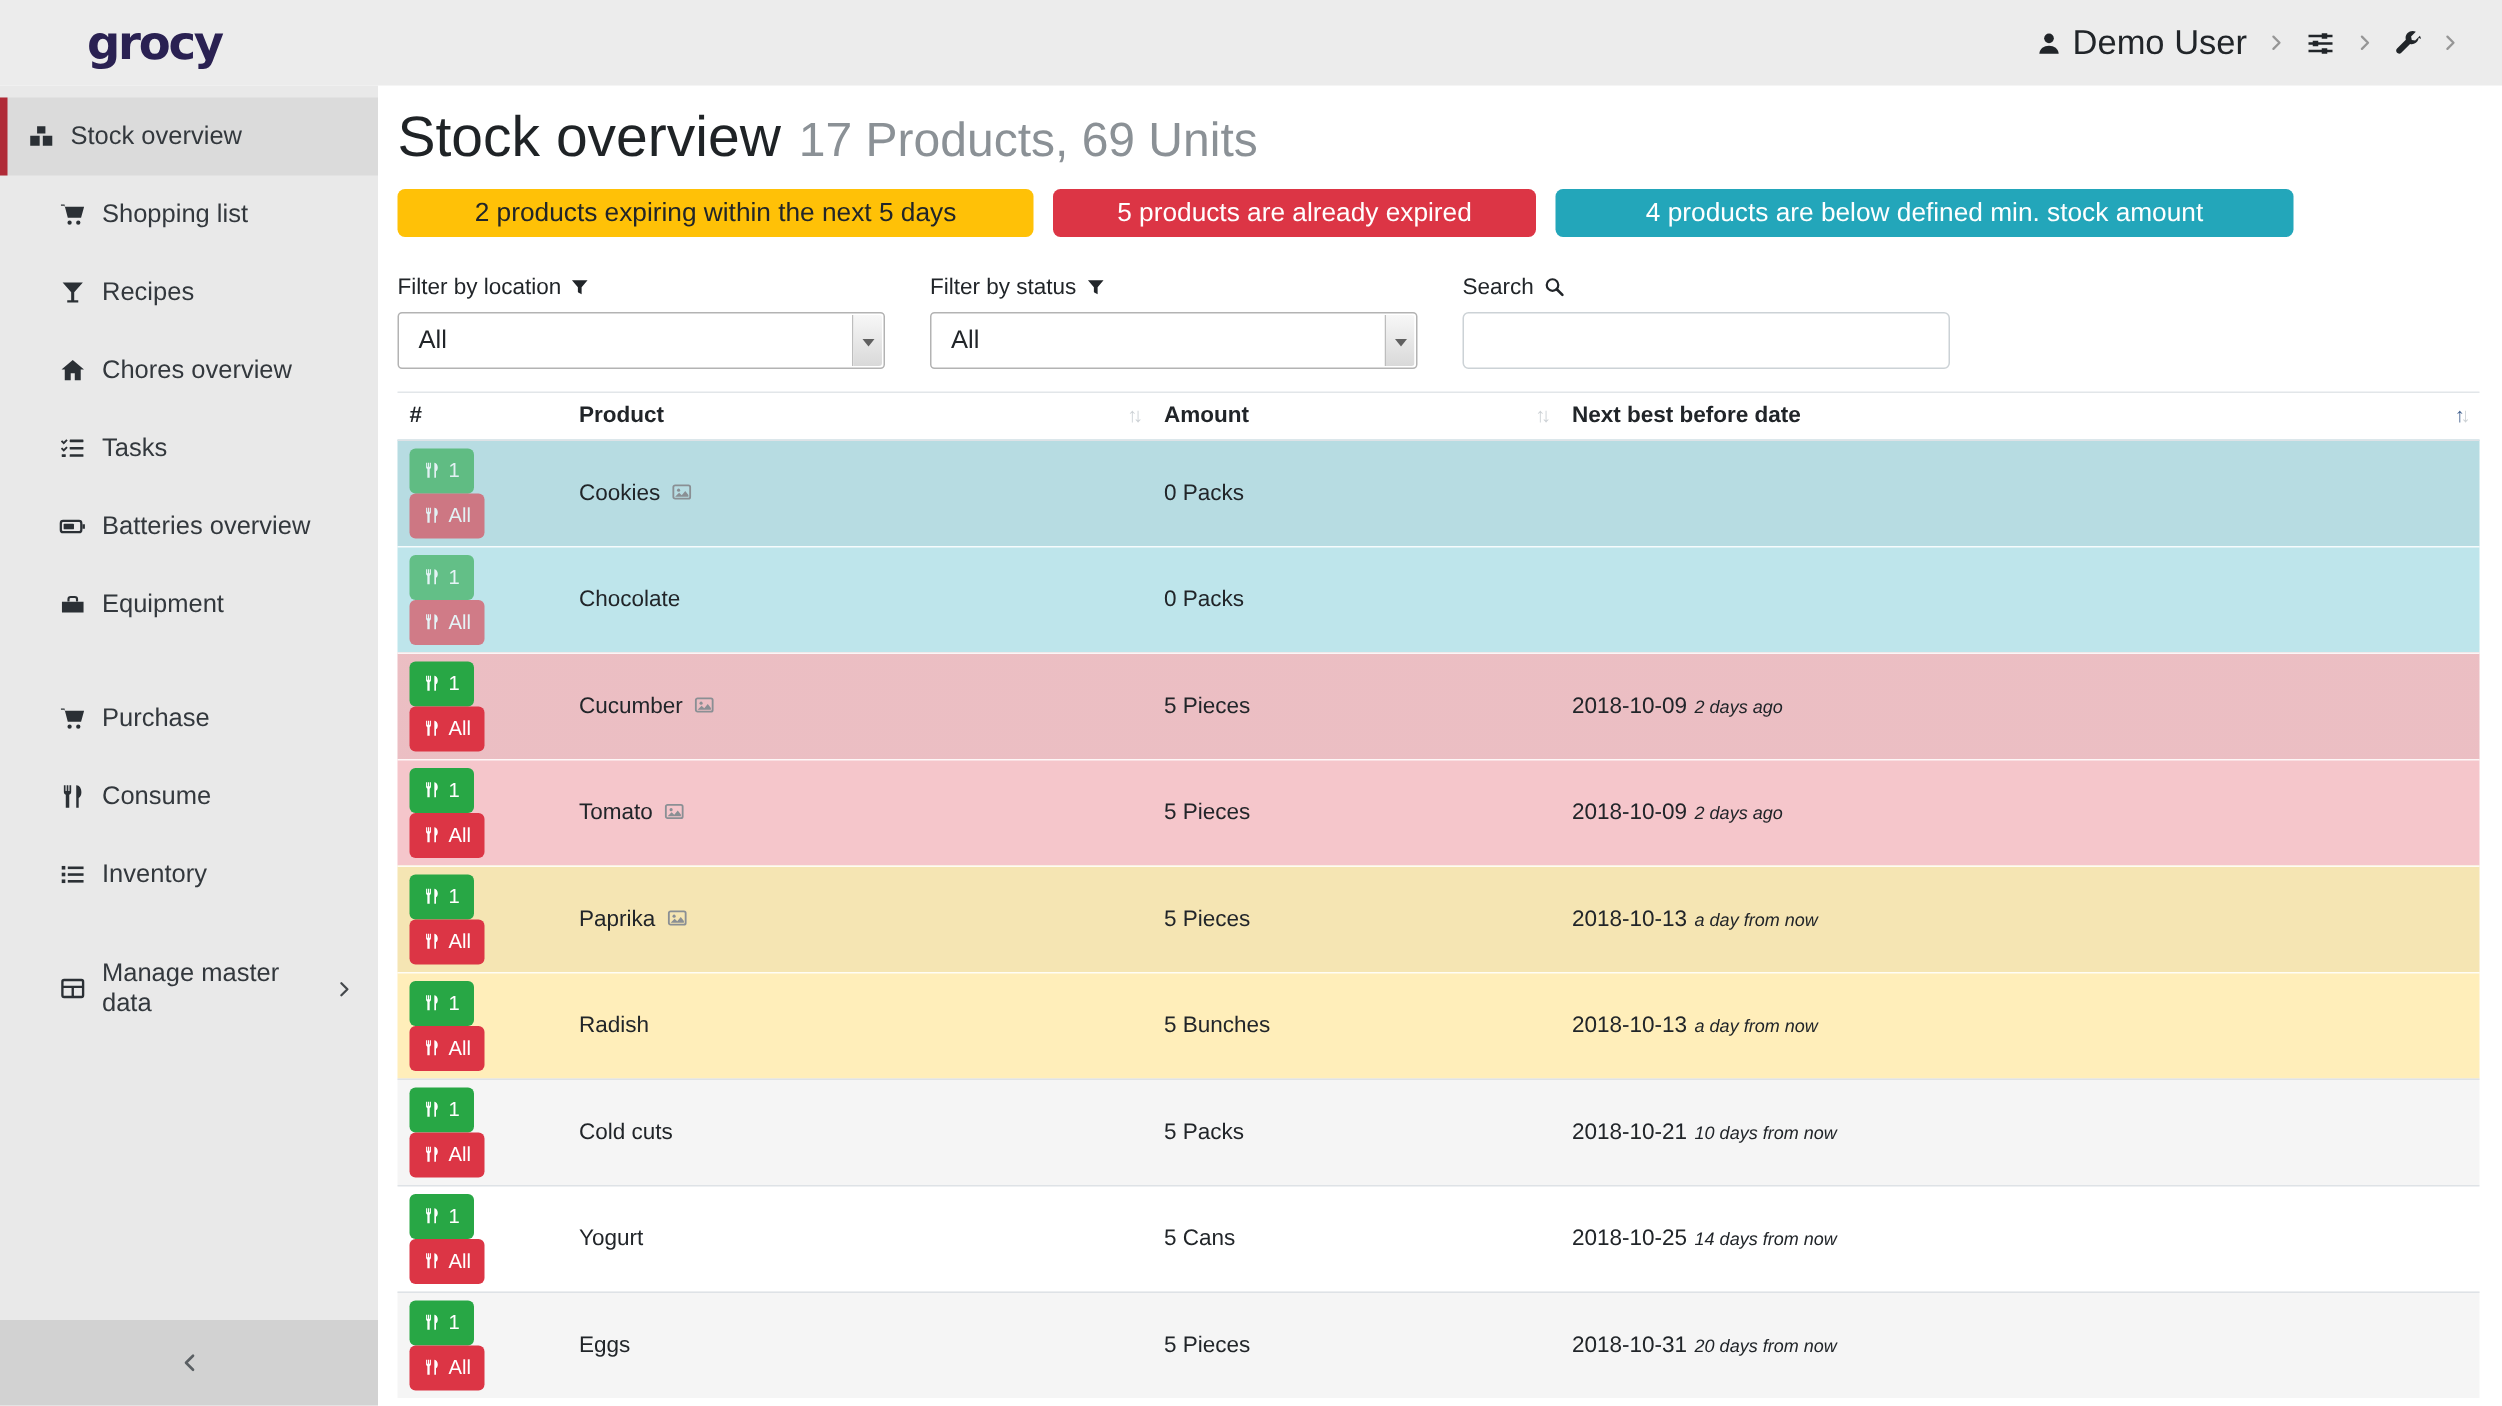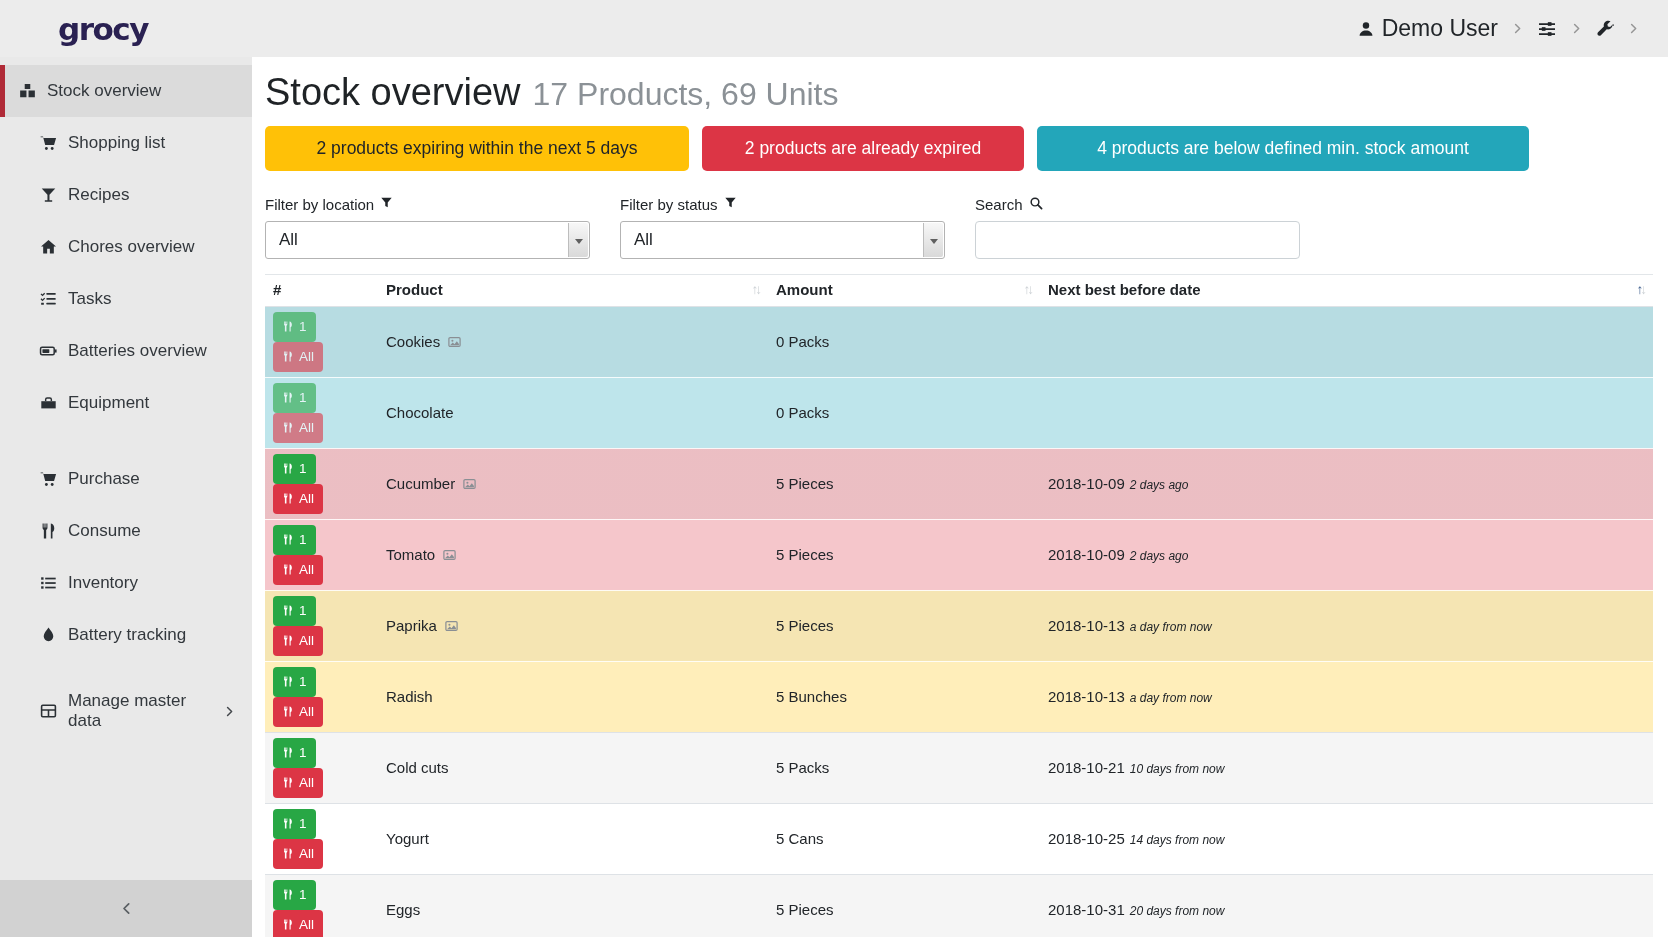--- a/index.html
+++ b/index.html
@@ -32,29 +32,29 @@
   .collapse-bar .icon { width:15px; height:15px; }
 
   
   .main { position:absolute; left:252px; top:57px; right:0; bottom:0; background:#fff;
     padding:14px 15px 0 13px; overflow:hidden; }
   .page-head { display:flex; align-items:baseline; gap:12px; }
   .page-title { font-size:38px; font-weight:500; color:#1f2326; line-height:1.15; }
   .page-subtitle { font-size:32px; color:#8b9196; font-weight:400; }
 
   .alerts { display:flex; gap:13px; margin:11px 0 25px; }
-  .alert-btn { border:none; border-radius:5px; height:45px; font-size:17.5px; text-align:center;
+  .alert-btn { border:none; border-radius:5px; height:32px; font-size:17.5px; text-align:center;
     font-family:inherit; cursor:pointer; padding:0 20px; }
   .alert-warning { background:var(--alert-warning-bg,#ffc107); color:#212529; width:424px; }
   .alert-danger  { background:var(--alert-danger-bg,#dc3545); color:#fff; width:322px; }
   .alert-info    { background:var(--alert-info-bg,#23a6ba); color:#fff; width:492px; }
 
   .filters { display:flex; gap:30px; margin-bottom:15px; }
   .filter-group { width:325px; }
-  .filter-label { display:flex; align-items:flex-start; gap:6px; font-size:15px; margin-bottom:8px; }
+  .filter-label { display:flex; align-items:center; gap:6px; font-size:15px; margin-bottom:8px; }
   .filter-label .icon { width:13px; height:13px; color:#212529; }
   .select { position:relative; height:38px; border:1px solid #b3b3b3; border-radius:3px;
     background:#fff; font-size:17px; line-height:36px; padding-left:13px; cursor:pointer; }
   .select::after { content:""; position:absolute; top:1px; right:1px; bottom:1px; width:19px;
     background:linear-gradient(#f7f7f7,#d9d9d9); border-left:1px solid #bdbdbd; border-radius:0 2px 2px 0; }
   .select .caret { position:absolute; right:6px; top:17px; z-index:1; width:0; height:0;
     border-left:4px solid transparent; border-right:4px solid transparent; border-top:5px solid #606060; }
   .search-input { width:100%; height:38px; border:1px solid #ccd2d6; border-radius:4px;
     padding:0 11px; font-size:16px; font-family:inherit; outline:none; }
 
@@ -229,28 +229,20 @@
             <rect x="2.2" y="4.4" width="3.2" height="3.2"></rect>
             <rect x="2.2" y="10.4" width="3.2" height="3.2"></rect>
             <rect x="2.2" y="16.4" width="3.2" height="3.2"></rect>
             <rect x="7.6" y="4.9" width="14" height="2.3"></rect>
             <rect x="7.6" y="10.9" width="14" height="2.3"></rect>
             <rect x="7.6" y="16.9" width="14" height="2.3"></rect>
           </svg>
         </span>
         <span class="nav-label">Inventory</span>
       </div>
-      <div class="nav-item">
-        <span class="nav-icon icon">
-          <svg viewBox="0 0 24 24" fill="currentColor" aria-hidden="true">
-            <path d="M12 2.1c3.2 4.6 6.4 7.9 6.4 11.7A6.4 6.4 0 0 1 12 20.2a6.4 6.4 0 0 1-6.4-6.4C5.6 10 8.8 6.7 12 2.1z"></path>
-          </svg>
-        </span>
-        <span class="nav-label">Battery tracking</span>
-      </div>
       <div class="nav-gap"></div>
       <div class="nav-item">
         <span class="nav-icon icon">
           <svg viewBox="0 0 24 24" fill="currentColor" aria-hidden="true">
             <rect x="2.8" y="4.4" width="18.4" height="15.2" rx="1.5" fill="none" stroke="currentColor" stroke-width="2.1"></rect>
             <path d="M2.8 10.6h18.4M12 10.6v9" stroke="currentColor" stroke-width="2.1" fill="none"></path>
           </svg>
         </span>
         <span class="nav-label">Manage master data</span>
         <span class="submenu-arrow icon">
@@ -270,21 +262,21 @@
 </aside>
 
 <main class="main">
   <div class="page-head">
     <h1 class="page-title">Stock overview</h1>
     <span class="page-subtitle">17 Products, 69 Units</span>
   </div>
 
   <div class="alerts">
       <button class="alert-btn alert-warning">2 products expiring within the next 5 days</button>
-      <button class="alert-btn alert-danger">2 products are already expired</button>
+      <button class="alert-btn alert-danger">5 products are already expired</button>
       <button class="alert-btn alert-info">4 products are below defined min. stock amount</button>
     </div>
 
   <div class="filters">
     <div class="filter-group">
       <div class="filter-label">
         <span>Filter by location</span>
         <span class="icon">
             <svg viewBox="0 0 24 24" fill="currentColor" aria-hidden="true">
               <path d="M2.4 3.4h19.2l-7.3 8.6v8.6l-4.6-2.3v-6.3z"></path>

